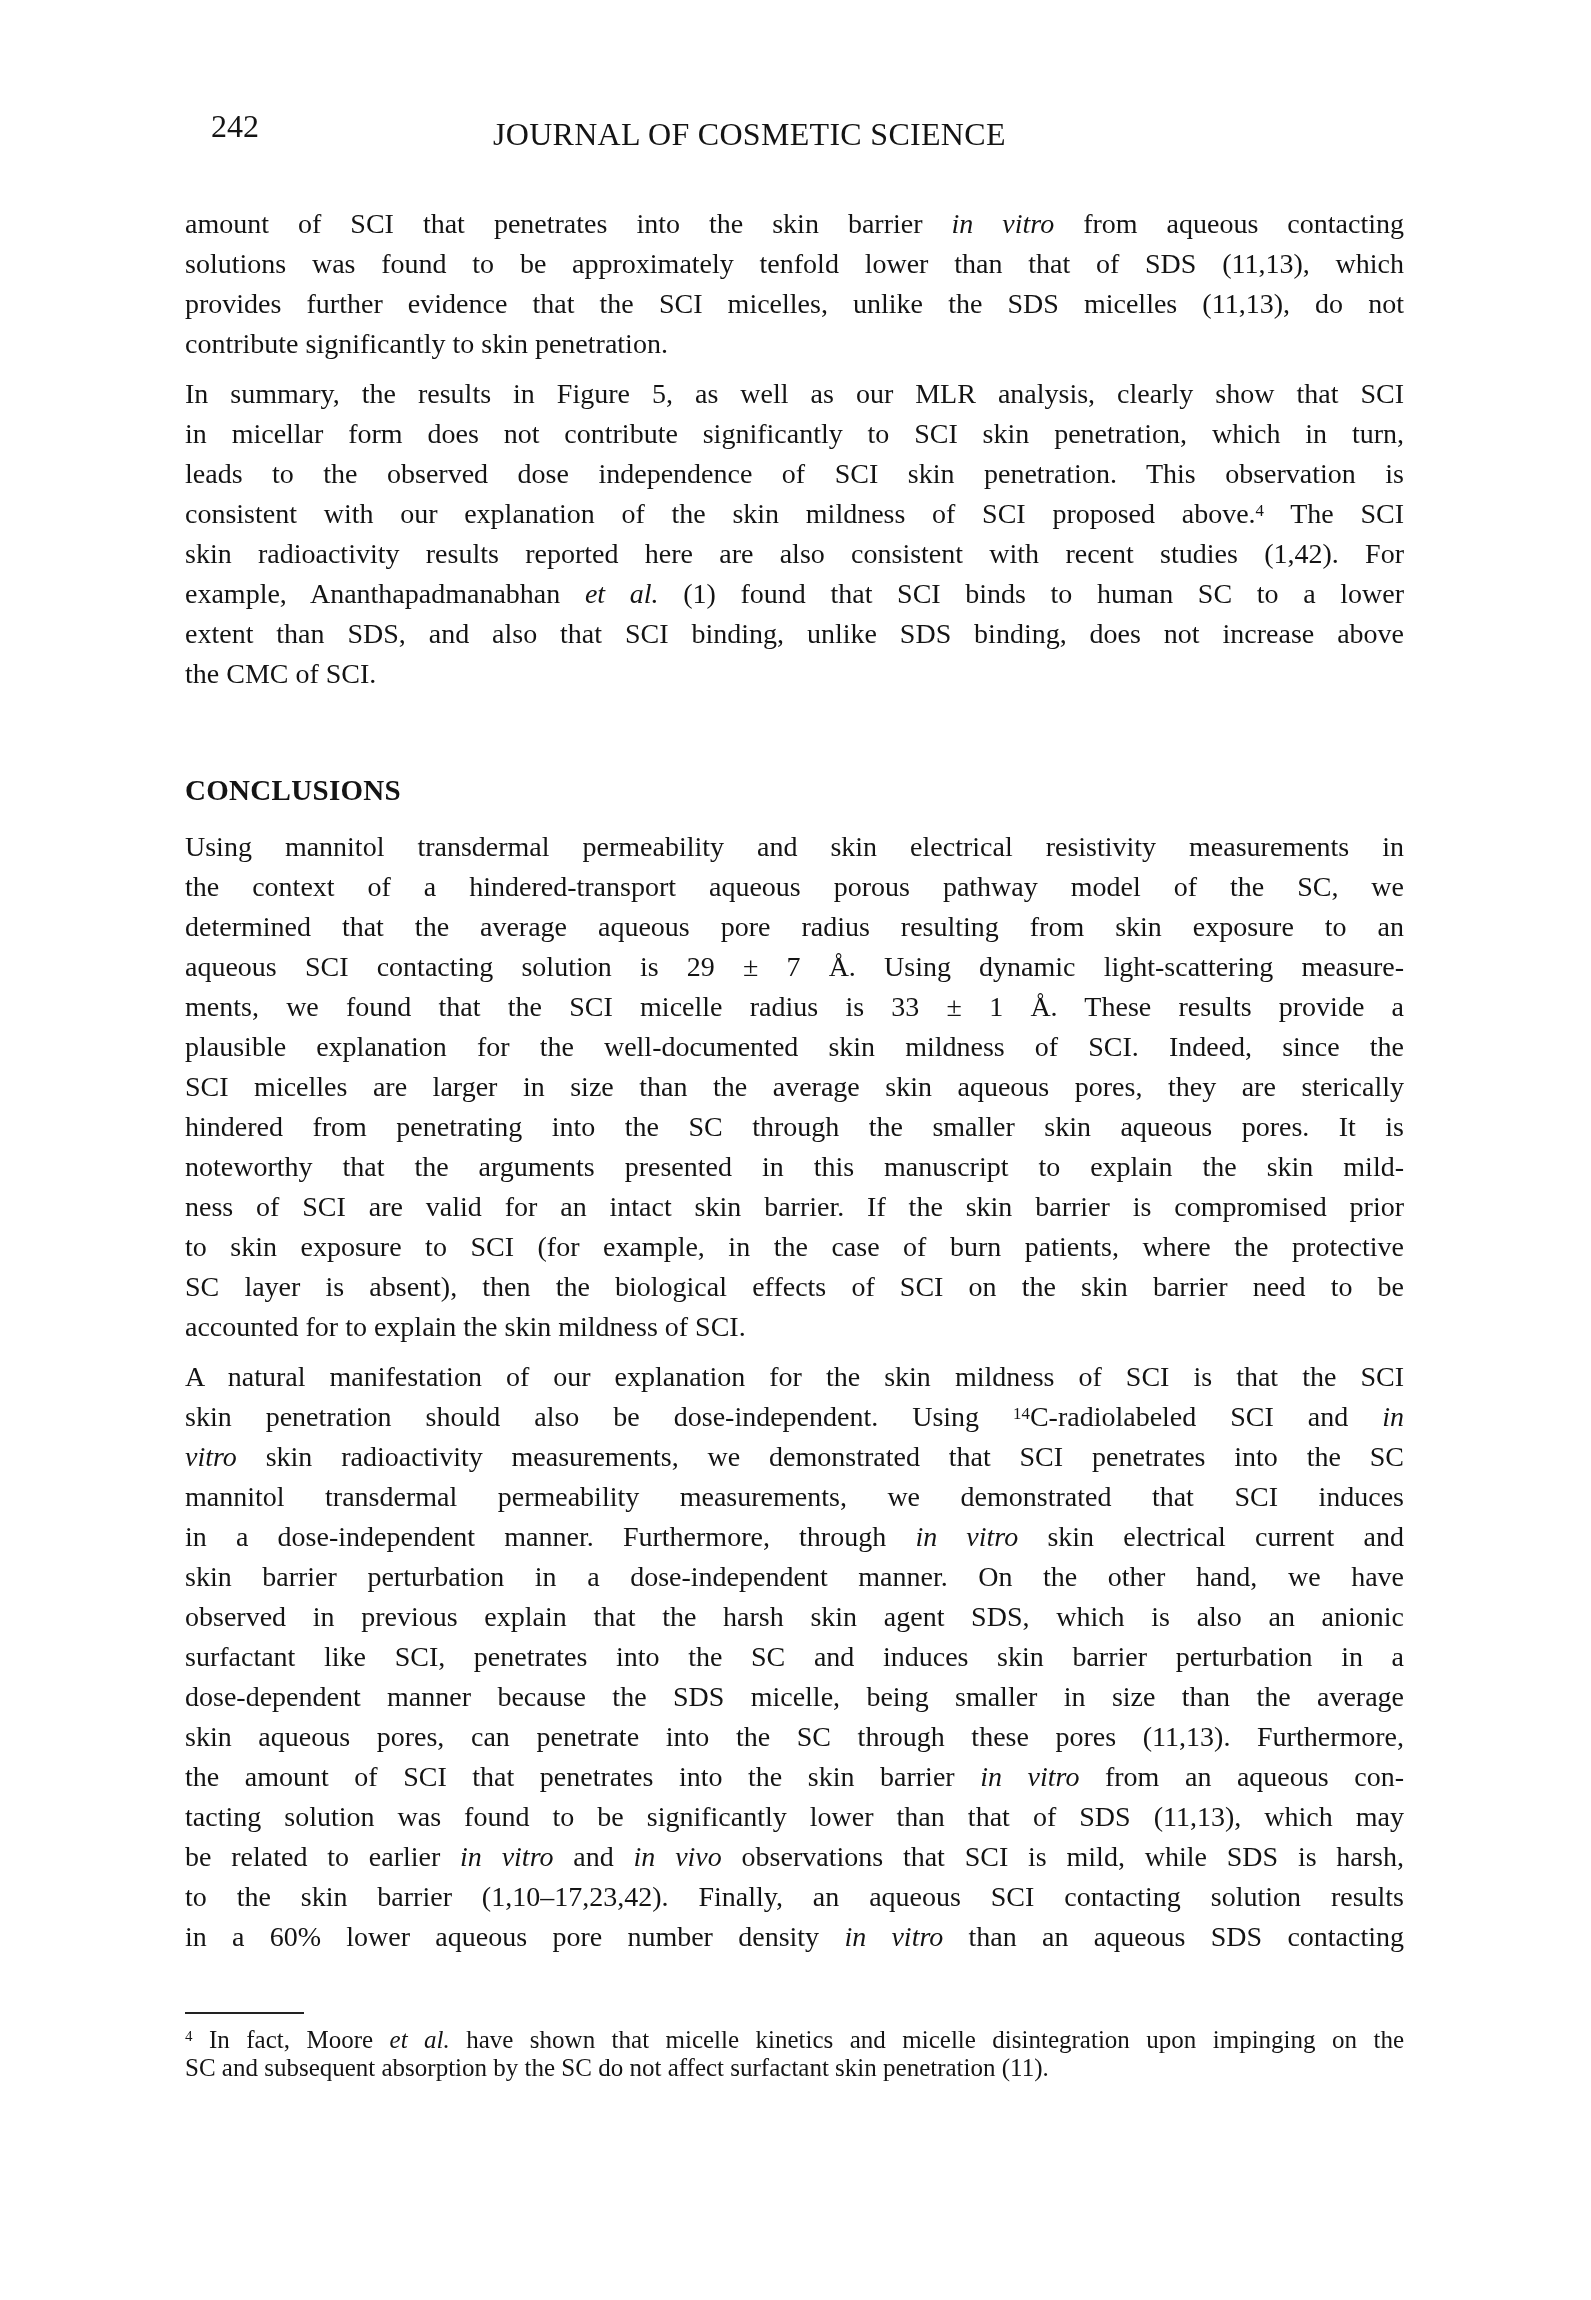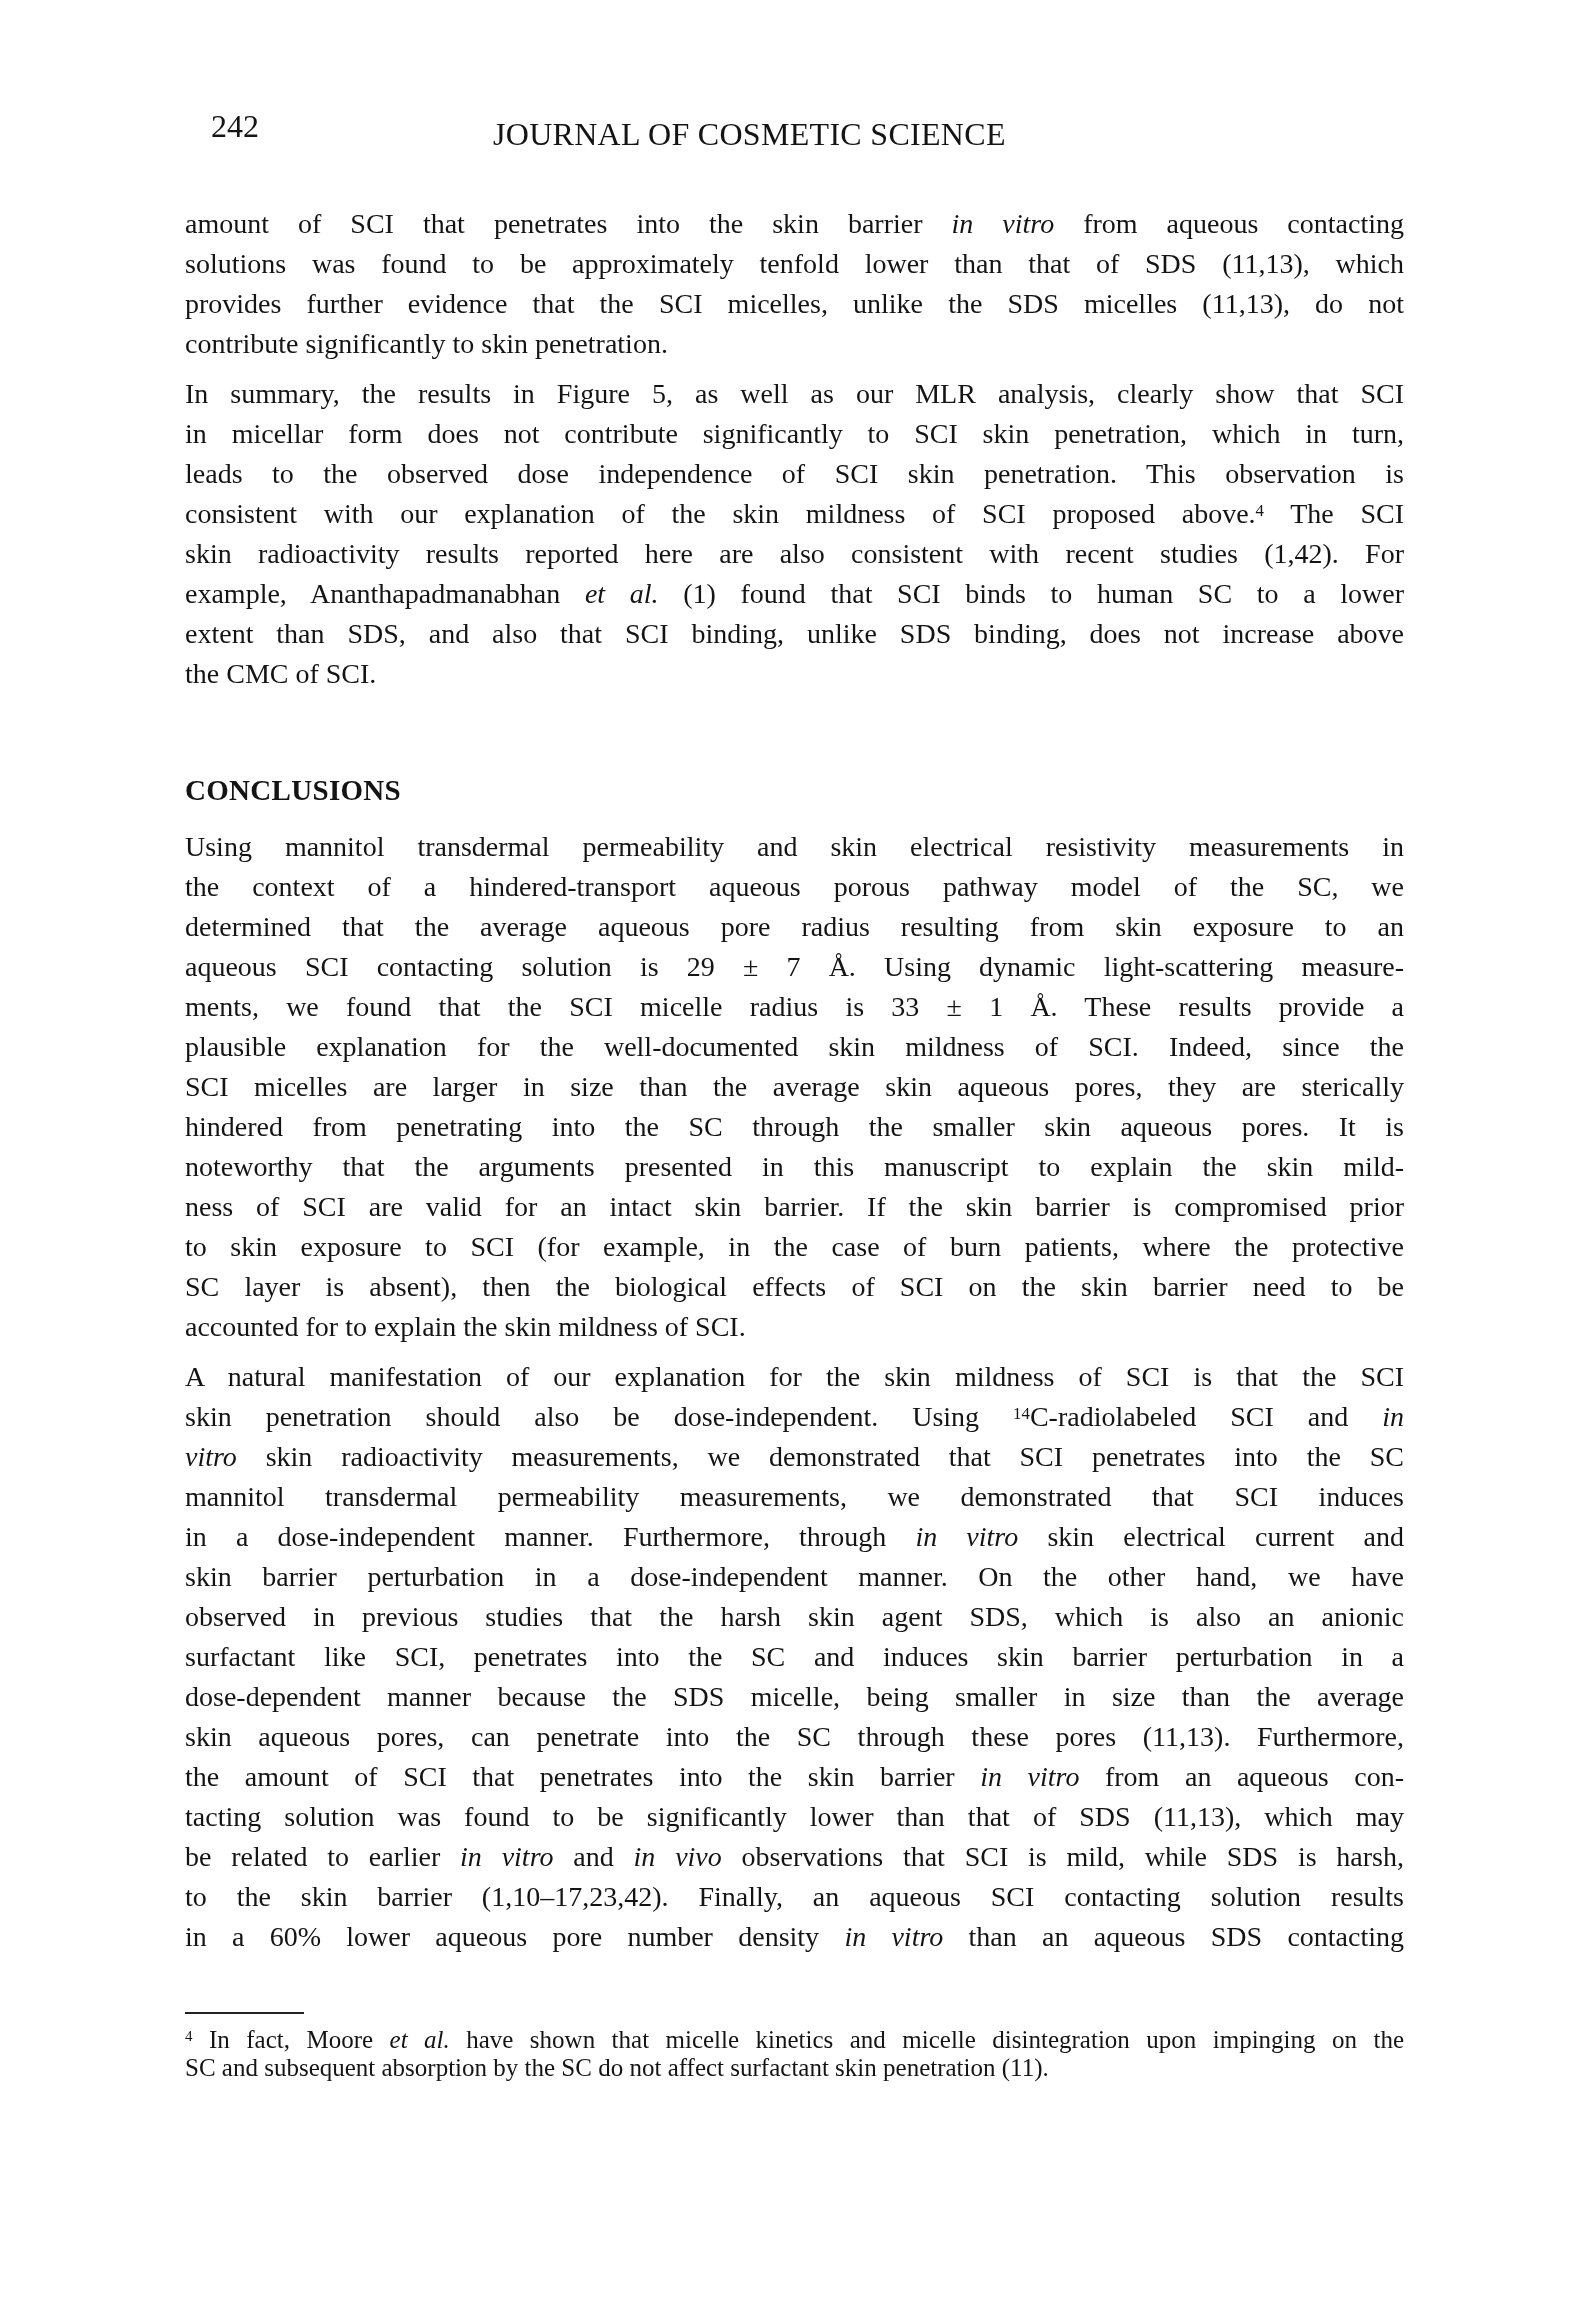--- a/index.html
+++ b/index.html
@@ -66,21 +66,21 @@
         <span class="line"><span>SC layer is absent), then the biological effects of SCI on the skin barrier need to be</span></span>
         <span class="line last"><span>accounted for to explain the skin mildness of SCI.</span></span>
       </p>
     <p class="para">
         <span class="line"><span>A natural manifestation of our explanation for the skin mildness of SCI is that the SCI</span></span>
         <span class="line"><span>skin penetration should also be dose-independent. Using </span><sup>14</sup><span>C-radiolabeled SCI and </span><i>in</i></span>
         <span class="line"><i>vitro</i><span> skin radioactivity measurements, we demonstrated that SCI penetrates into the SC</span></span>
         <span class="line"><span>mannitol transdermal permeability measurements, we demonstrated that SCI induces</span></span>
         <span class="line"><span>in a dose-independent manner. Furthermore, through </span><i>in vitro</i><span> skin electrical current and</span></span>
         <span class="line"><span>skin barrier perturbation in a dose-independent manner. On the other hand, we have</span></span>
-        <span class="line"><span>observed in previous studies that the harsh skin agent SDS, which is also an anionic</span></span>
+        <span class="line"><span>observed in previous explain that the harsh skin agent SDS, which is also an anionic</span></span>
         <span class="line"><span>surfactant like SCI, penetrates into the SC and induces skin barrier perturbation in a</span></span>
         <span class="line"><span>dose-dependent manner because the SDS micelle, being smaller in size than the average</span></span>
         <span class="line"><span>skin aqueous pores, can penetrate into the SC through these pores (11,13). Furthermore,</span></span>
         <span class="line"><span>the amount of SCI that penetrates into the skin barrier </span><i>in vitro</i><span> from an aqueous con-</span></span>
         <span class="line"><span>tacting solution was found to be significantly lower than that of SDS (11,13), which may</span></span>
         <span class="line"><span>be related to earlier </span><i>in vitro</i><span> and </span><i>in vivo</i><span> observations that SCI is mild, while SDS is harsh,</span></span>
         <span class="line"><span>to the skin barrier (1,10–17,23,42). Finally, an aqueous SCI contacting solution results</span></span>
         <span class="line"><span>in a 60% lower aqueous pore number density </span><i>in vitro</i><span> than an aqueous SDS contacting</span></span>
       </p>
   </div>

